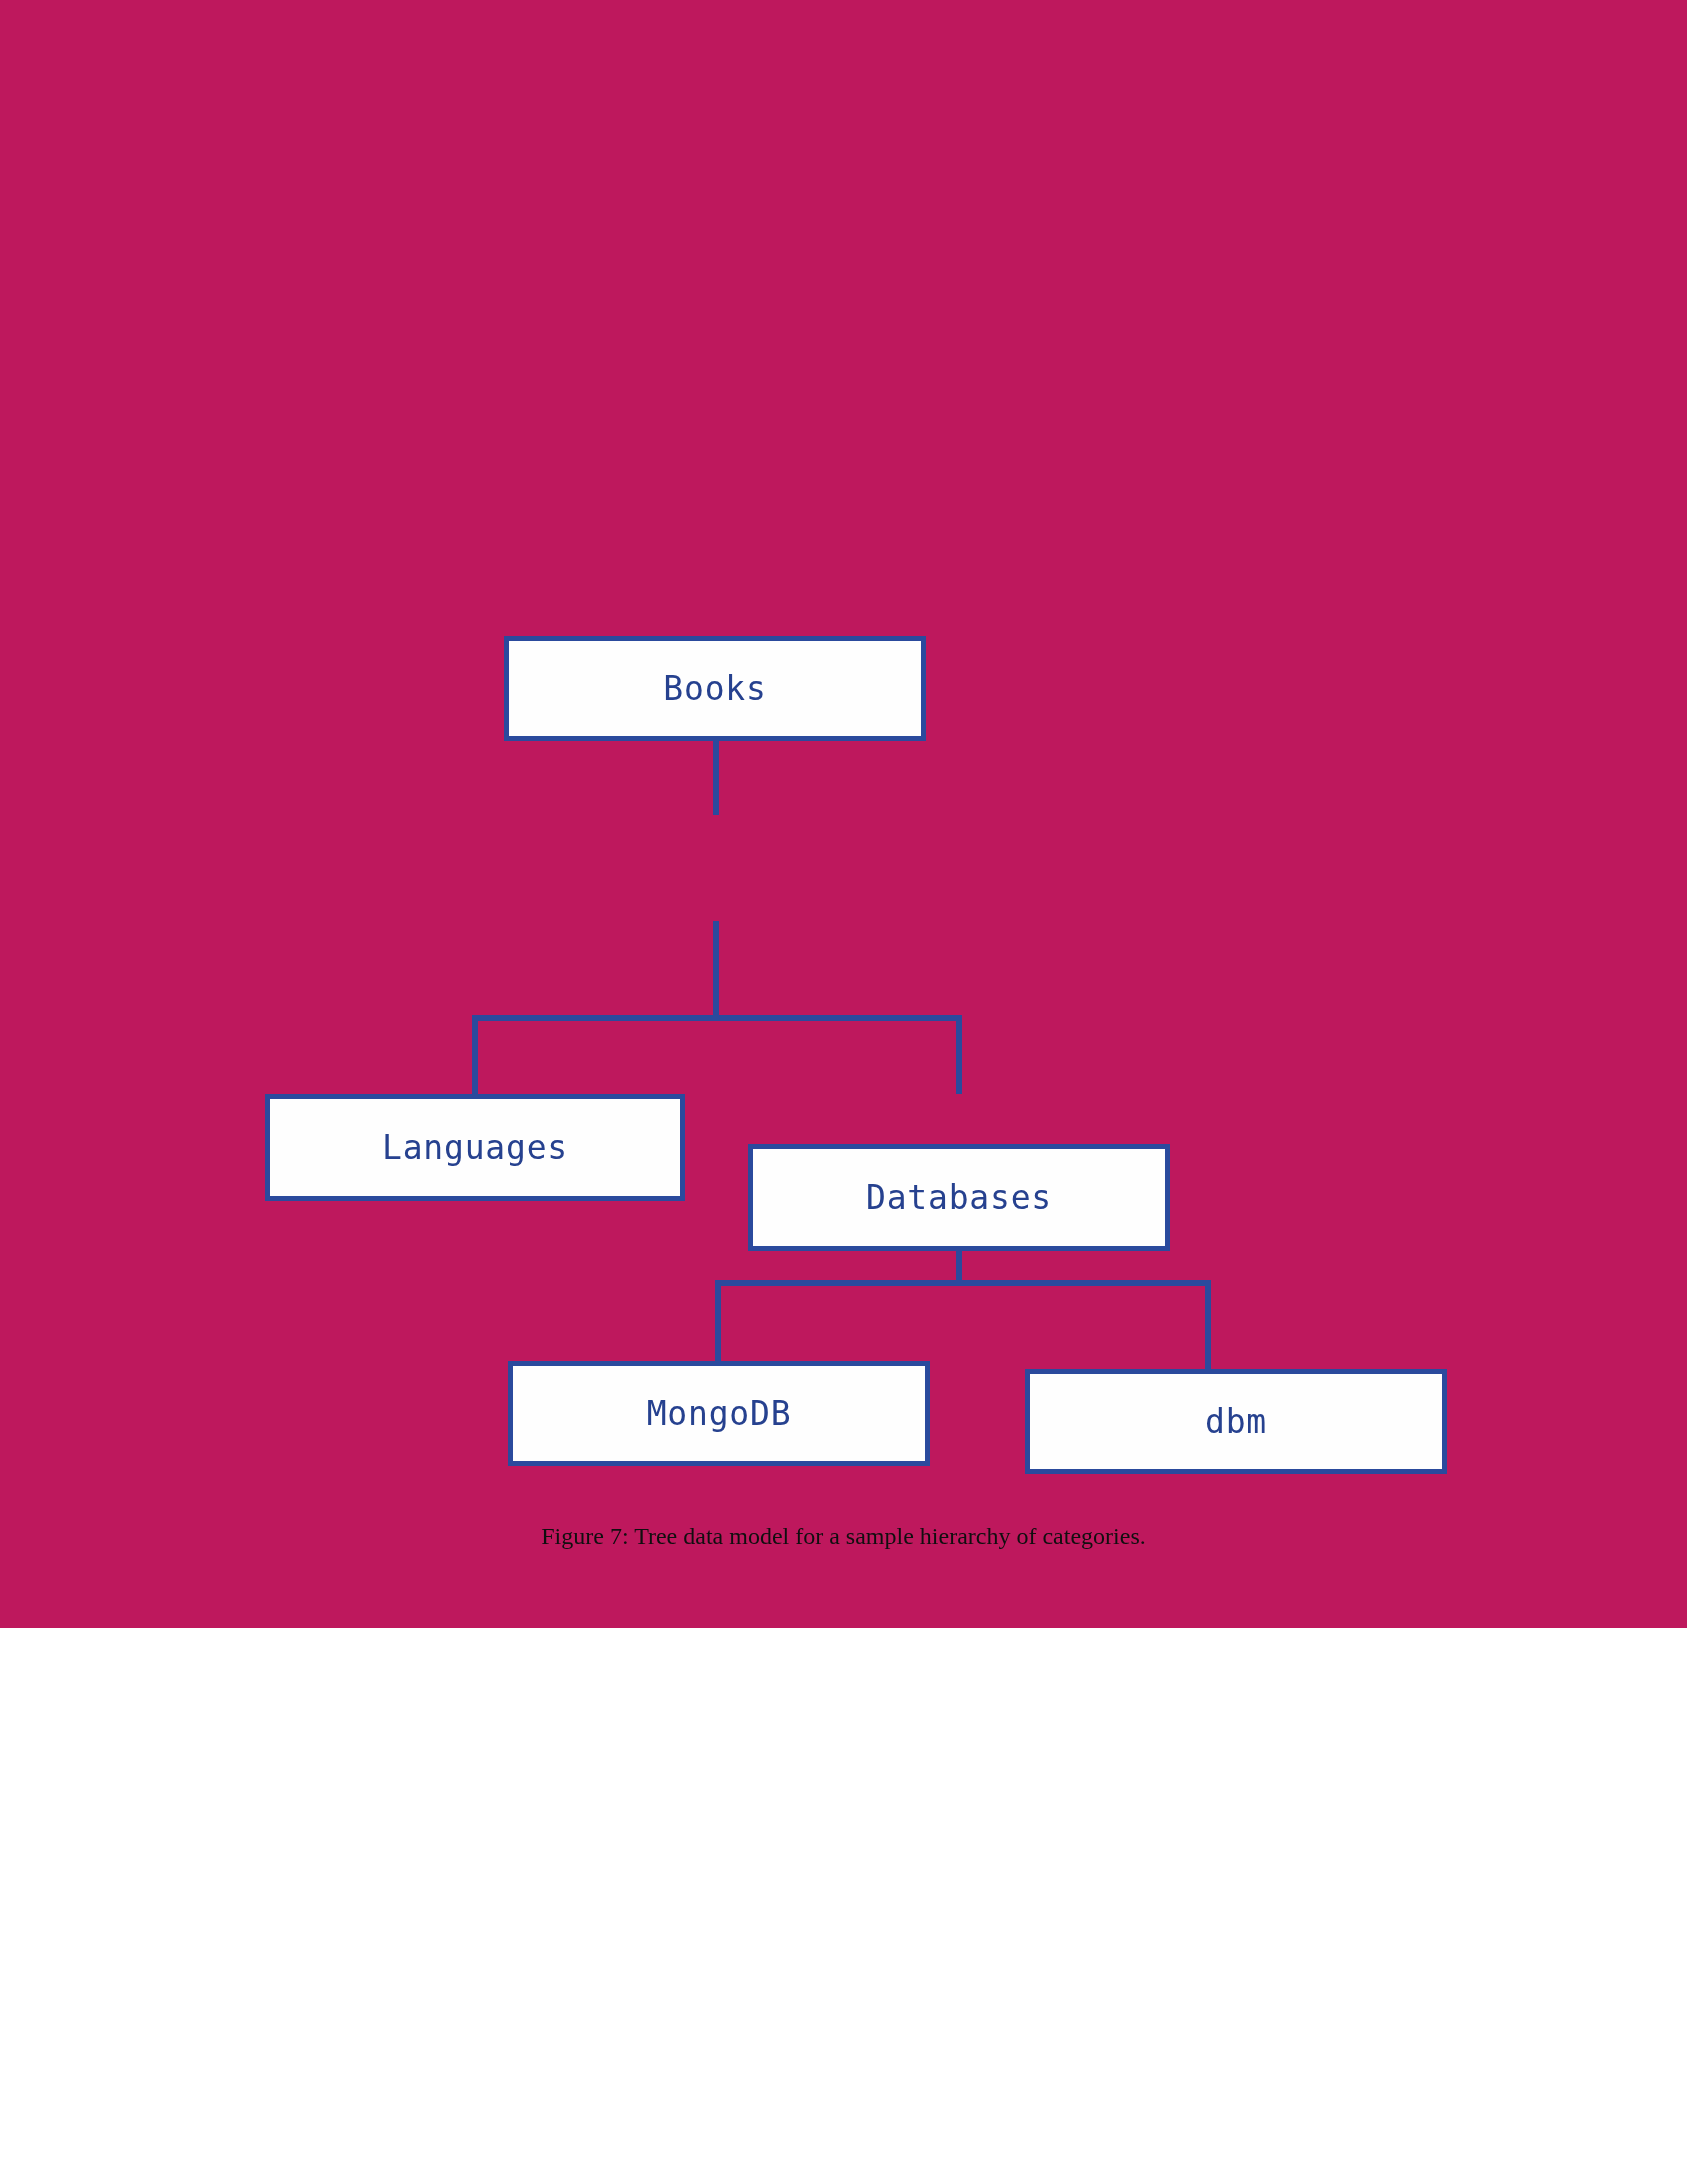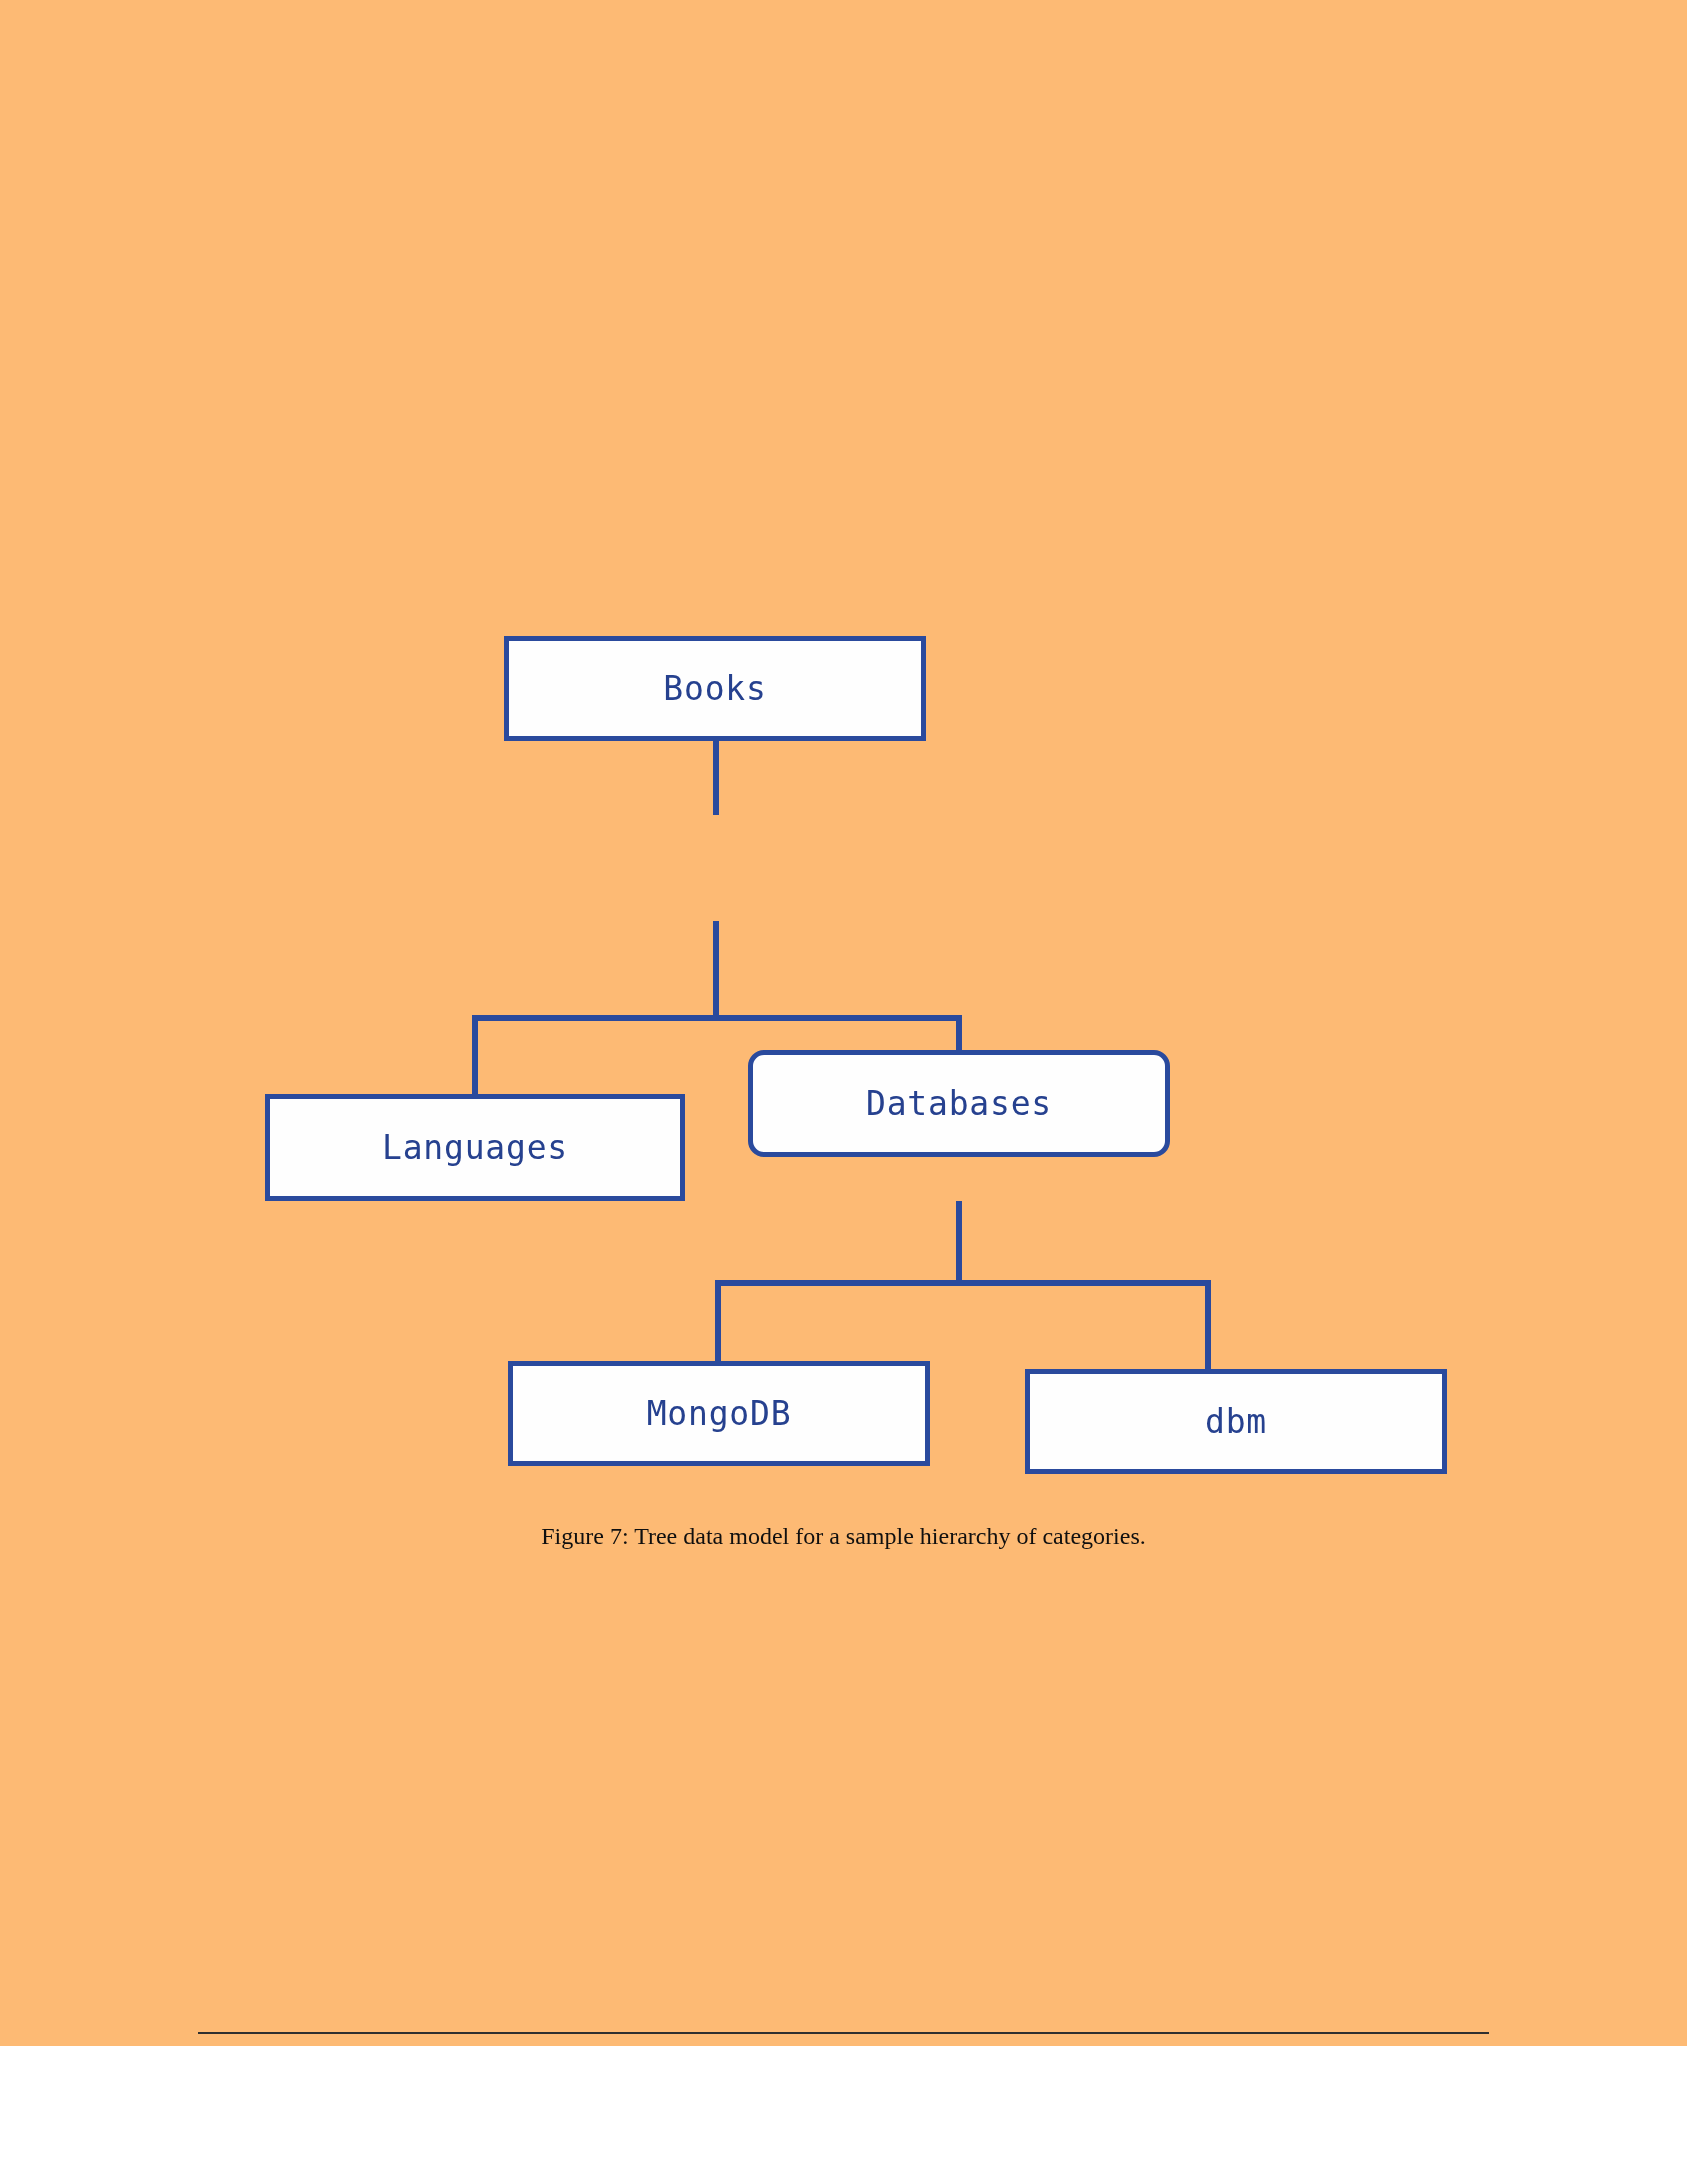--- a/index.html
+++ b/index.html
@@ -3,22 +3,22 @@
 <meta charset="utf-8">
 <style>
   html, body {
     margin: 0;
     padding: 0;
     background: #ffffff;
   }
   #page {
     position: relative;
     width: 1687px;
-    height: 2046px;
-    background: #fdba74;
+    height: 1628px;
+    background: #be185d;
     font-family: "Liberation Sans", sans-serif;
     overflow: hidden;
   }
   
   .diagram {
     position: absolute;
     left: 0; top: 0;
     width: 1687px;
     height: 2183px;
   }
@@ -32,21 +32,21 @@
     justify-content: center;
     font-family: "DejaVu Sans Mono", monospace;
     font-size: 33px;
     color: #26418f;
     letter-spacing: 0.8px;
     white-space: nowrap;
   }
   .node-books       { left: 504px;  top: 636px;  width: 422px; height: 105px; }
   .node-programming { left: 504px;  top: 816px;  width: 422px; height: 105px; }
   .node-languages   { left: 265px;  top: 1094px; width: 420px; height: 107px; }
-  .node-databases   { left: 748px;  top: 1050px; width: 422px; height: 107px; border-radius: 16px; }
+  .node-databases   { left: 748px;  top: 1144px; width: 422px; height: 107px; }
   .node-mongodb     { left: 508px;  top: 1361px; width: 422px; height: 105px; }
   .node-dbm         { left: 1025px; top: 1369px; width: 422px; height: 105px; }
 
   .edge {
     position: absolute;
     background: #2a4a9d;
   }
   .edge.v { width: 5.8px; }
   .edge.h { height: 5.8px; }
 

